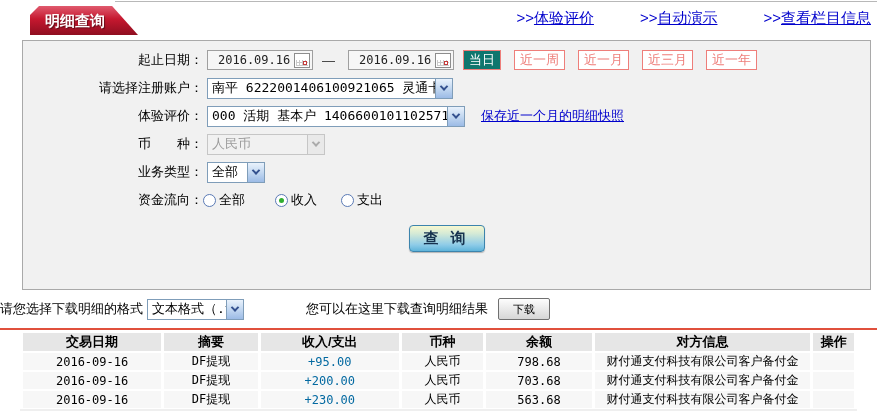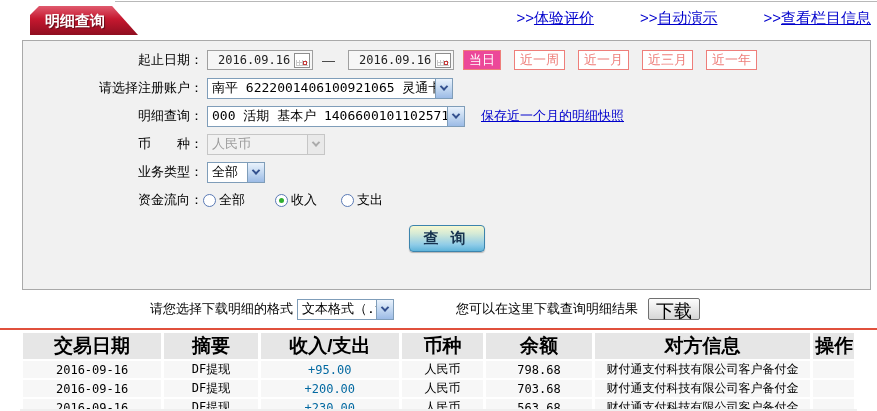--- a/index.html
+++ b/index.html
@@ -31,21 +31,21 @@
   .cal .cap { height:3px; background:#3f6fc0; }
   .cal .stripe { height:2px; background:#e8a33d; }
   .cal .grid { position:absolute; left:1px; right:1px; top:6px; bottom:1px;
     background-image:repeating-linear-gradient(90deg,#c9c9c9 0 1px,transparent 1px 3px),
                      repeating-linear-gradient(0deg,#c9c9c9 0 1px,transparent 1px 3px); }
   .cal .red { position:absolute; right:2px; bottom:2px; width:4px; height:4px; border:1px solid #c53b3b; background:#fff; }
   .dash { margin:0 9px; color:#333; }
 
   .rangebtn { height:20px; line-height:18px; padding:0 5px; margin-left:13px; font-size:13px;
     border:1px solid #ee7e7a; background:#fff; color:#ee7e7a; cursor:pointer; white-space:nowrap; }
-  .rangebtn.active { background:#ec4899; color:#fff; margin-left:9px; }
+  .rangebtn.active { background:#0f766e; color:#fff; margin-left:9px; }
 
   .xpsel { height:21px; margin-left:4px; background:#fff; border:1px solid #7f9db9;
     display:flex; align-items:center; cursor:pointer; }
   .xpsel .val { flex:1; padding:0 4px; font-family:"DejaVu Sans Mono",monospace; font-size:13px;
     white-space:nowrap; overflow:hidden; }
   .xpsel .arrowbox { width:17px; height:100%; flex:none; border-left:1px solid #7f9db9;
     background:linear-gradient(180deg,#e9f2fc 0%,#c3d8f1 50%,#9cbbe6 100%);
     display:flex; align-items:center; justify-content:center; }
   .chev { width:6px; height:6px; border-right:2px solid #33508e; border-bottom:2px solid #33508e;
     transform:rotate(45deg) translate(-1px,-1px); }
@@ -63,33 +63,33 @@
   .radiolab:first-of-type { margin-right:30px; }
 
   .btnrow { display:flex; justify-content:center; margin-top:14px;align-items:flex-end; }
   .querybtn { width:76px; height:27px; border:1px solid #3c84ad; border-radius:4px;
     background:linear-gradient(180deg,#f7f8d0 0%,#d5ead6 30%,#8fccE8 75%,#5fb4da 100%);
     font-size:15px; font-weight:bold; color:#16324f; letter-spacing:4px; cursor:pointer;
     box-shadow:0 1px 1px rgba(0,0,0,.25); font-family:inherit; }
 
   
   .dlrow { position:absolute; left:0; top:290px; width:877px; height:38px; display:flex; align-items:center; }
-  .dlrow .fmtlabel { margin-left:150px; }
+  .dlrow .fmtlabel { }
   .dlrow .xpsel { width:97px; }
   .dlrow .hint { margin-left:62px; }
   .dlbtn { width:52px; height:22px; margin-left:10px; border:1px solid #707070; border-radius:2px;
-    background:linear-gradient(180deg,#fdfdfd 0%,#d6d6d6 100%); font-size:18px; color:#000;
+    background:linear-gradient(180deg,#fdfdfd 0%,#d6d6d6 100%); font-size:11px; color:#000;
     cursor:pointer; font-family:inherit; }
 
   .redline { position:absolute; left:0; top:328px; width:877px; height:2px; background:#e0503c; }
 
   
   .tblwrap { position:absolute; left:20px; top:331px; width:837px; }
   table { width:100%; border-collapse:separate; border-spacing:3px 2px; table-layout:fixed; }
-  th { background:#e6e6e6; height:17px; font-weight:bold; font-size:19px; padding:0 2px; white-space:nowrap; }
+  th { background:#e6e6e6; height:17px; font-weight:bold; font-size:13px; padding:0 2px; white-space:nowrap; }
   td { background:#f7f7f7; height:16px; text-align:center; font-size:12px; padding:0 2px; white-space:nowrap; overflow:hidden; }
   td.mono { font-family:"DejaVu Sans Mono",monospace; }
   td.amt { color:#0369a1; font-family:"DejaVu Sans Mono",monospace; }
   td .detail { color:#4d7c0f; cursor:pointer;margin-left:42px; }
   .c-date{width:17%} .c-sum{width:11.5%} .c-amt{width:17%} .c-cur{width:10%}
   .c-bal{width:13%} .c-cp{width:26.5%} .c-op{width:5%}
   .nextrow { position:absolute; left:20px; top:409px; width:837px; height:2px; background:#efefef; }
 </style>
 </head>
 <body>
@@ -130,21 +130,21 @@
       <span class="flabel">请选择注册账户：</span>
       <div class="xpsel" style="width:246px">
         <span class="val">南平  6222001406100921065  灵通卡</span>
         <span class="arrowbox">
             <span class="chev"></span>
           </span>
       </div>
     </div>
 
     <div class="frow">
-      <span class="flabel">明细查询：</span>
+      <span class="flabel">体验评价：</span>
       <div class="xpsel" style="width:258px">
         <span class="val">000 活期 基本户  1406600101102571848</span>
         <span class="arrowbox">
             <span class="chev"></span>
           </span>
       </div>
       <a class="savelink">保存近一个月的明细快照</a>
     </div>
 
     <div class="frow">

